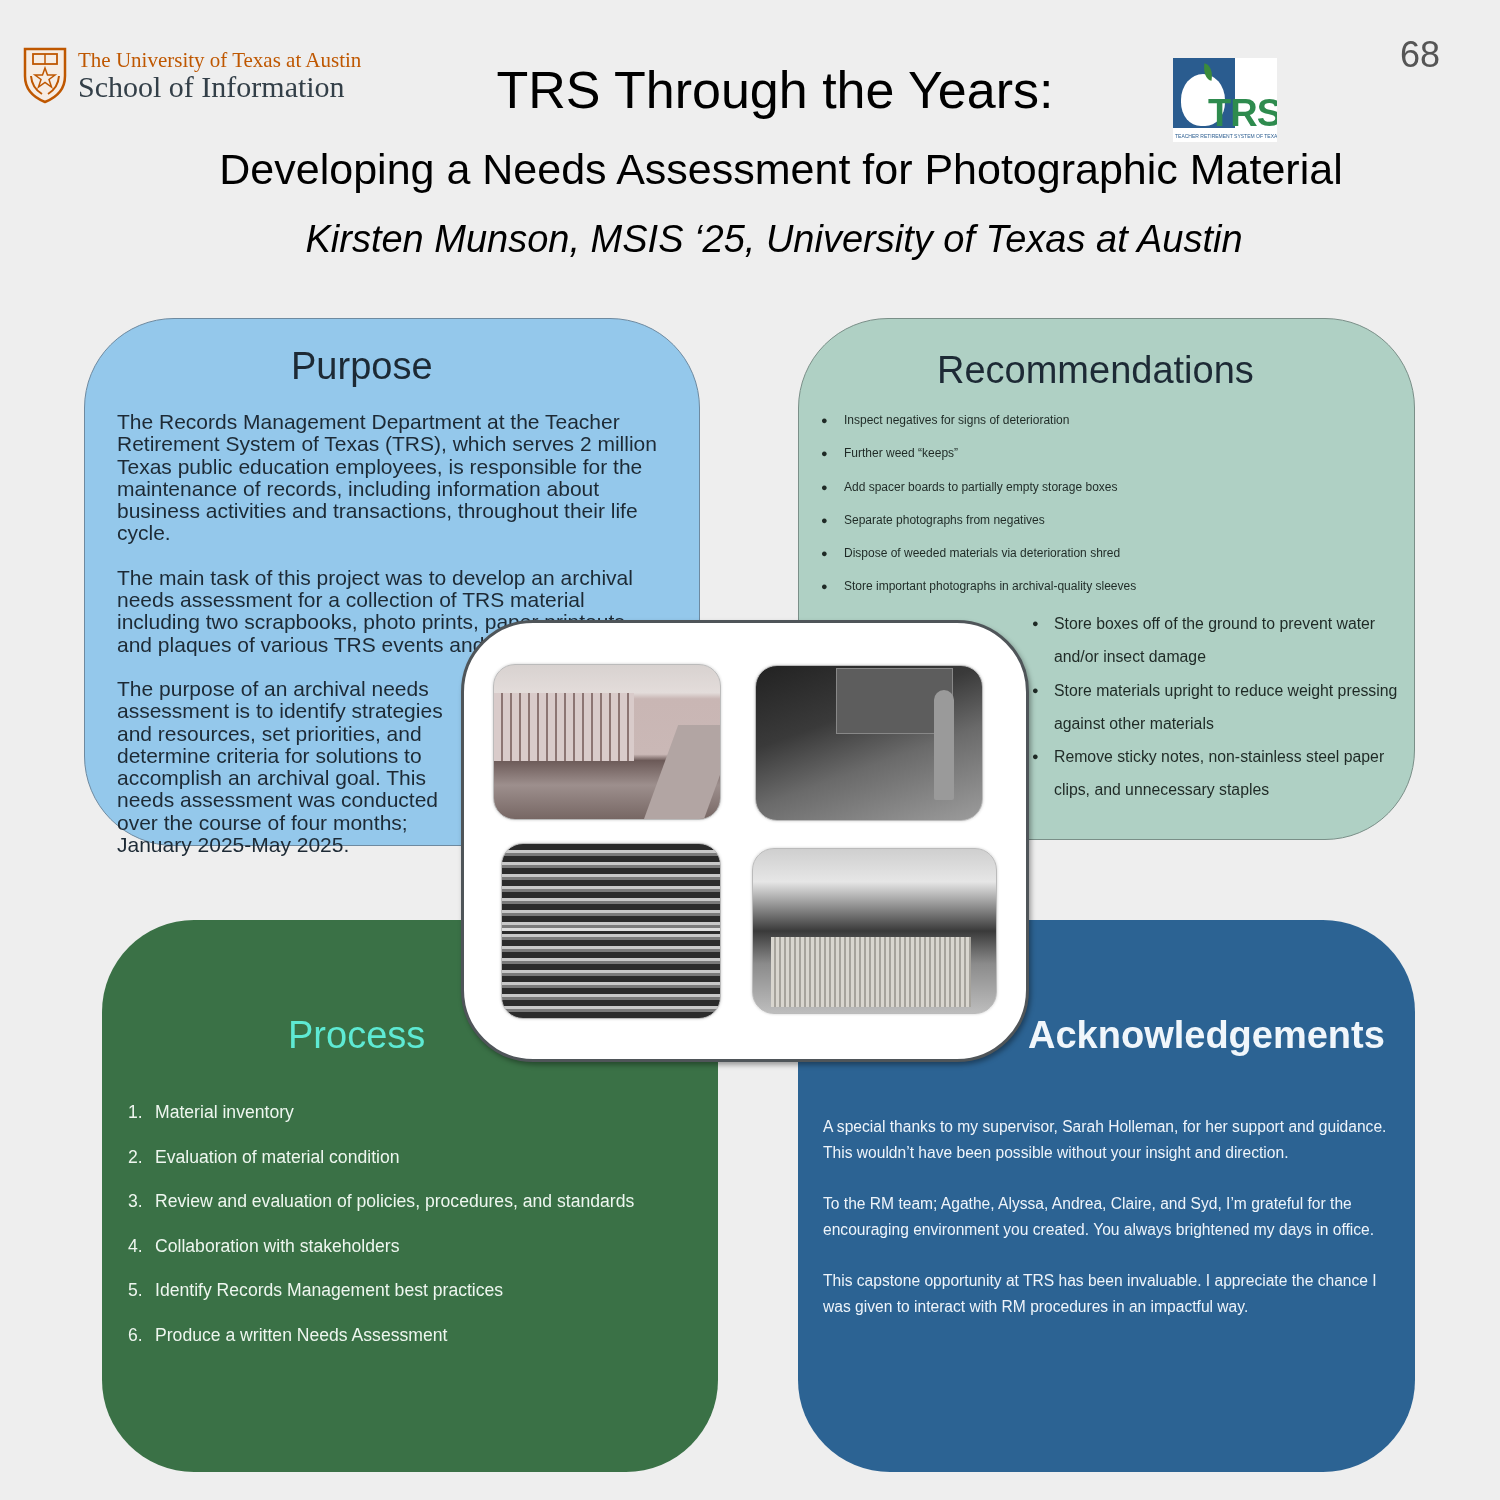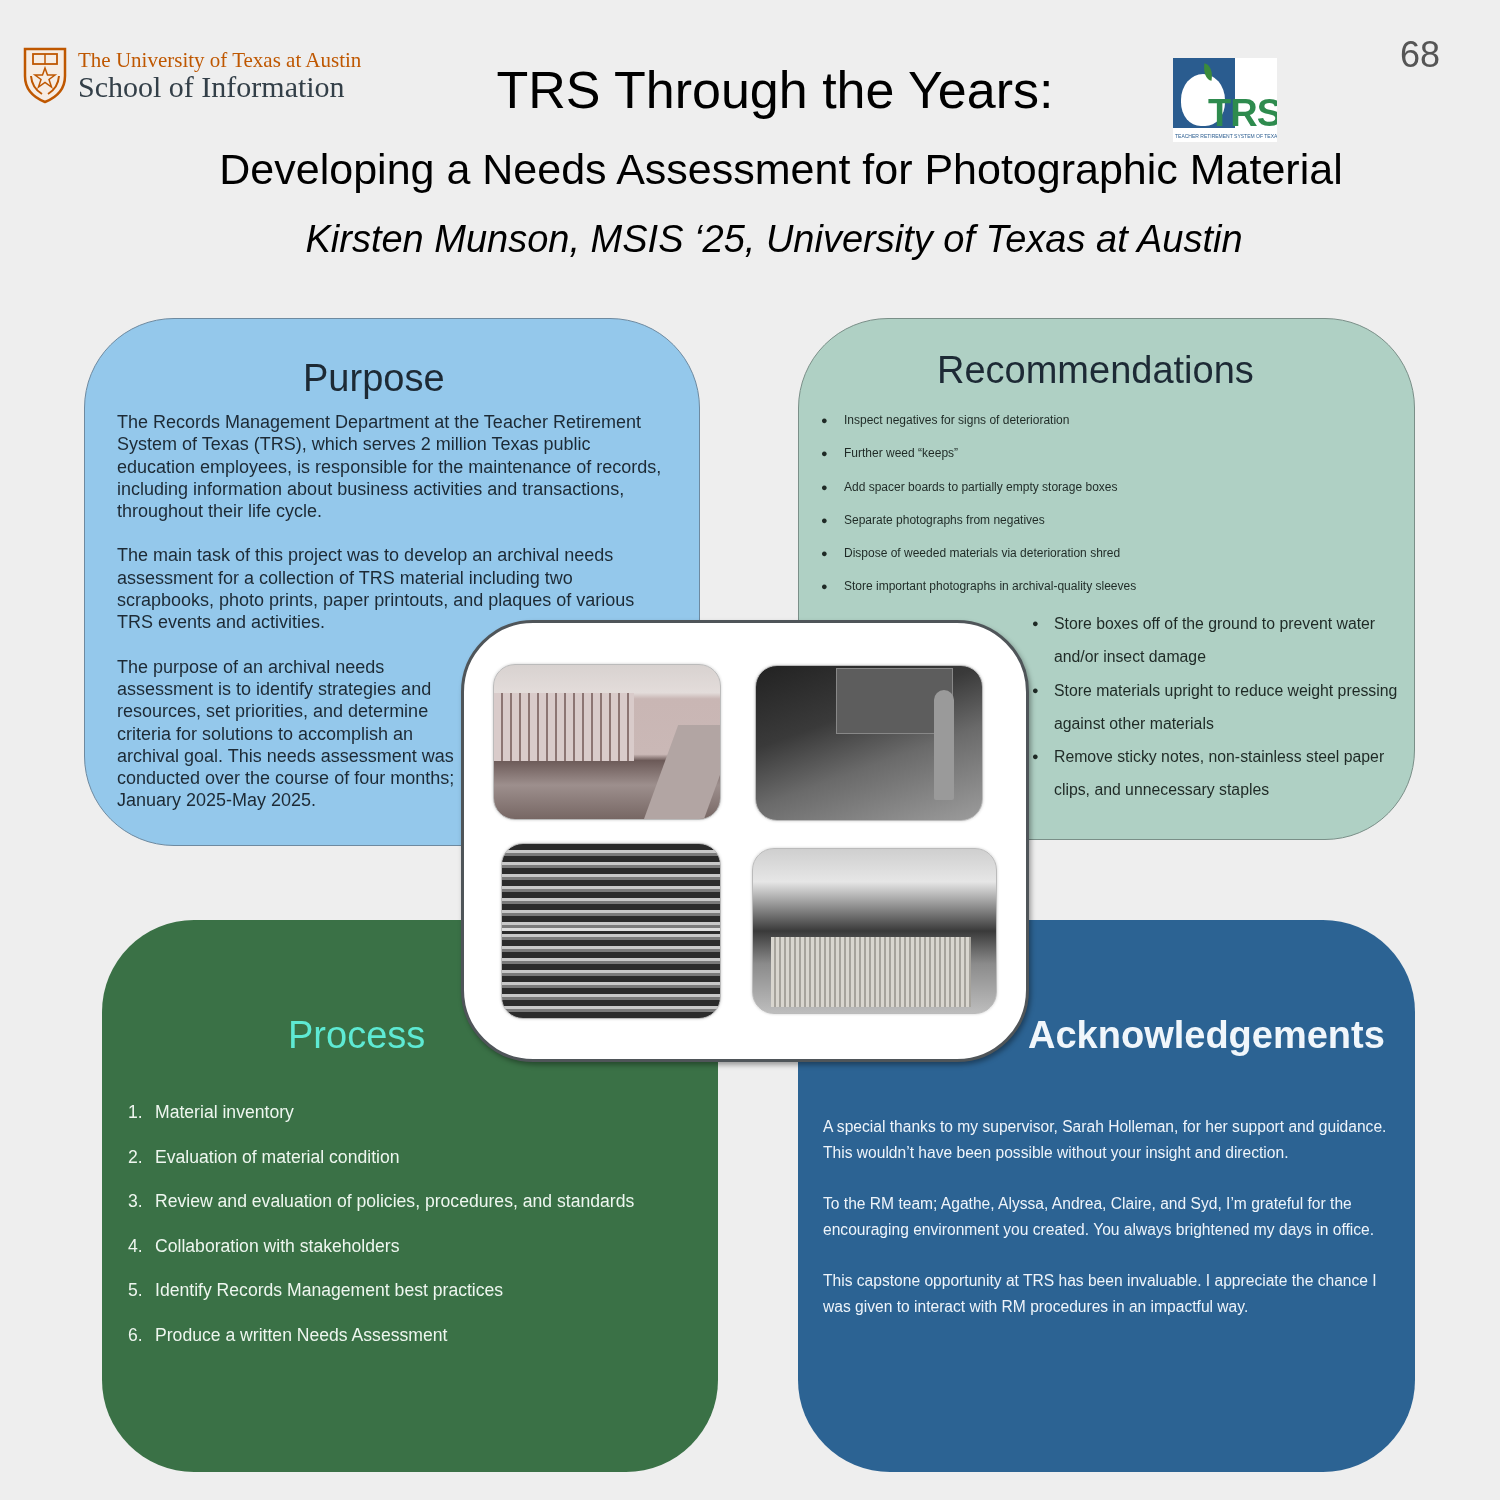--- a/index.html
+++ b/index.html
@@ -36,21 +36,21 @@
   .recs { left:798px; top:318px; width:617px; height:522px; background:#afd0c4; border:1px solid #7a8f88; border-radius:90px; }
   .process { left:102px; top:920px; width:616px; height:552px; background:#3a7146; border-radius:92px; }
   .ack { left:798px; top:920px; width:617px; height:552px; background:#2c6393; border-radius:92px; }
 
   .panel-title { position:absolute; font-size:38px; white-space:nowrap; }
   .purpose .panel-title { left:206px; top:26px; color:#1d2a35; }
   .recs .panel-title { left:138px; top:30px; color:#1d2a35; }
   .process .panel-title { left:186px; top:94px; color:#5eead4; }
   .ack .panel-title { left:230px; top:94px; color:#f0f6fb; }
 
-  .purpose-text { position:absolute; left:32px; top:92px; width:550px; font-size:18px; line-height:22.3px; color:#1d2a35; }
+  .purpose-text { position:absolute; left:32px; top:92px; width:550px; font-size:21px; line-height:22.3px; color:#1d2a35; }
   .purpose-text p { margin:0 0 22px 0; }
   .purpose-text p.narrow { width:345px; }
 
   .rec-list { position:absolute; left:22px; top:90px; margin:0; padding:0; list-style:none; font-size:12px; color:#1f2a26; }
   .rec-list li { position:relative; padding-left:23px; height:33.3px; line-height:22px; white-space:nowrap; }
   .rec-list li::before { content:"\25CF"; position:absolute; left:0; top:0; font-size:11px; }
   .rec-list2 { position:absolute; left:233px; top:288px; margin:0; padding:0; list-style:none; font-size:15.8px; color:#1f2a26; width:372px; }
   .rec-list2 li { position:relative; padding-left:22px; line-height:33.3px; }
   .rec-list2 li::before { content:"\25CF"; position:absolute; left:0; top:0; font-size:11px; }
 
@@ -98,21 +98,21 @@
   <div class="blue"></div>
   <div class="apple"></div>
   <div class="leaf"></div>
   <div class="word">TRS</div>
   <div class="tag">TEACHER RETIREMENT SYSTEM OF TEXAS</div>
 </div>
 
 <div class="abs page-num">68</div>
 
 <section class="panel purpose">
-  <h2 class="panel-title" style="margin:12px;font-weight:normal;">Purpose</h2>
+  <h2 class="panel-title" style="margin:0;font-weight:normal;">Purpose</h2>
   <div class="purpose-text">
     <p>The Records Management Department at the Teacher Retirement System of Texas (TRS), which serves 2 million Texas public education employees, is responsible for the maintenance of records, including information about business activities and transactions, throughout their life cycle.</p>
     <p>The main task of this project was to develop an archival needs assessment for a collection of TRS material including two scrapbooks, photo prints, paper printouts, and plaques of various TRS events and activities.</p>
     <p class="narrow">The purpose of an archival needs assessment is to identify strategies and resources, set priorities, and determine criteria for solutions to accomplish an archival goal. This needs assessment was conducted over the course of four months; January 2025-May 2025.</p>
   </div>
 </section>
 
 <section class="panel recs">
   <h2 class="panel-title" style="margin:0;font-weight:normal;">Recommendations</h2>
   <ul class="rec-list">

